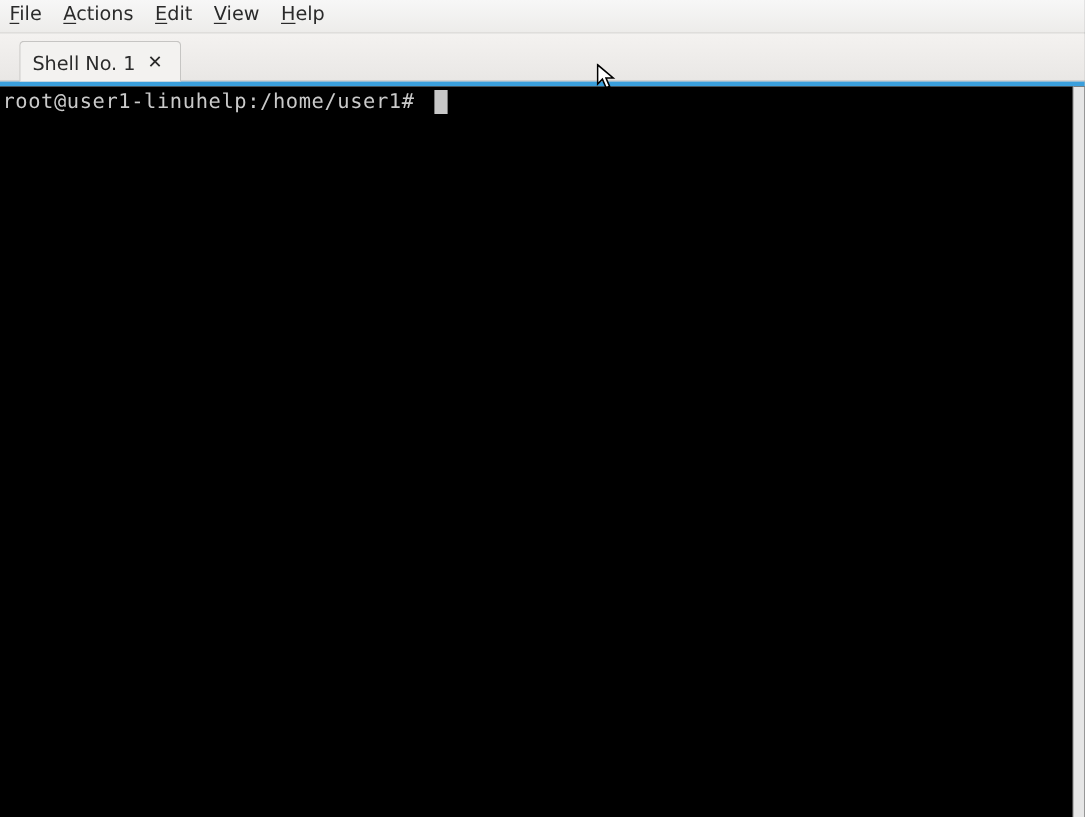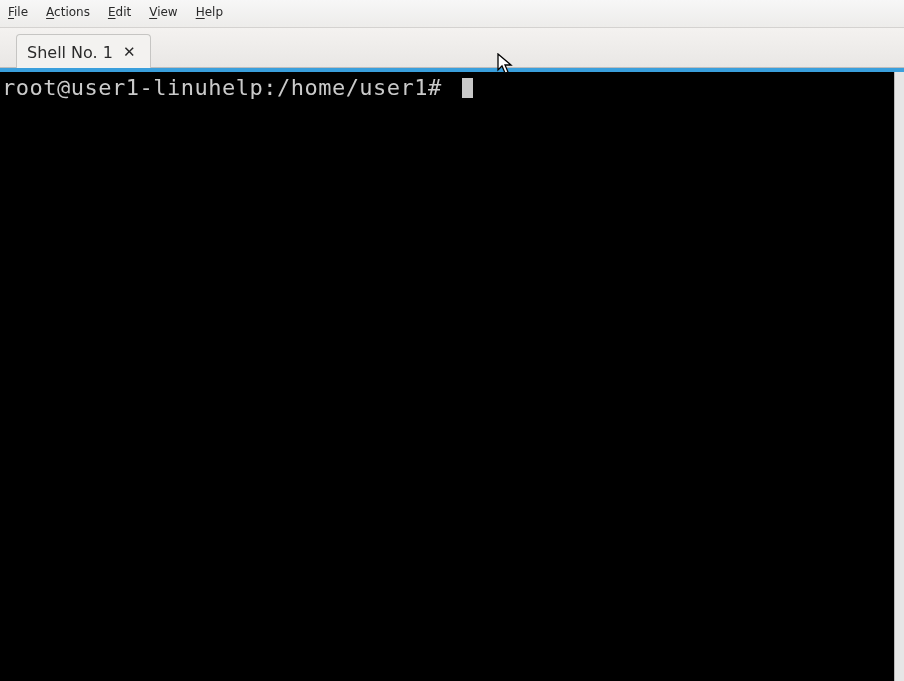--- a/index.html
+++ b/index.html
@@ -16,21 +16,21 @@
       align-items: center;
       gap: 18px;
       padding: 4px 8px 8px 8px;
       background: linear-gradient(to bottom, #f7f7f7, #edecea);
       border-bottom: 1px solid #d4d2d0;
       height: 28px;
     }
     .menu-item {
       color: #2a2a2a;
       cursor: pointer;
-      font-size: 12px;
+      font-size: 16px;
     }
     .menu-item .mn {
       text-decoration: underline;
       text-underline-offset: 2px;
     }
     .tabbar {
       display: flex;
       align-items: flex-end;
       background: linear-gradient(to bottom, #f4f2f0, #e9e7e5);
       height: 40px;
@@ -63,21 +63,21 @@
     .accent-line {
       height: 4px;
       background: #3a9fdc;
     }
     .terminal-area {
       background: #000;
       height: calc(681px - 28px - 40px - 4px);
       position: relative;
       color: #cacaca;
       font-family: "DejaVu Sans Mono", "Liberation Mono", monospace;
-      font-size: 22px;
+      font-size: 17px;
       padding: 3px 2px;
       overflow: hidden;
       letter-spacing: 0.5px;
     }
     .prompt-line {
       display: flex;
       align-items: center;
       flex-wrap: nowrap;
       white-space: pre;
     }

